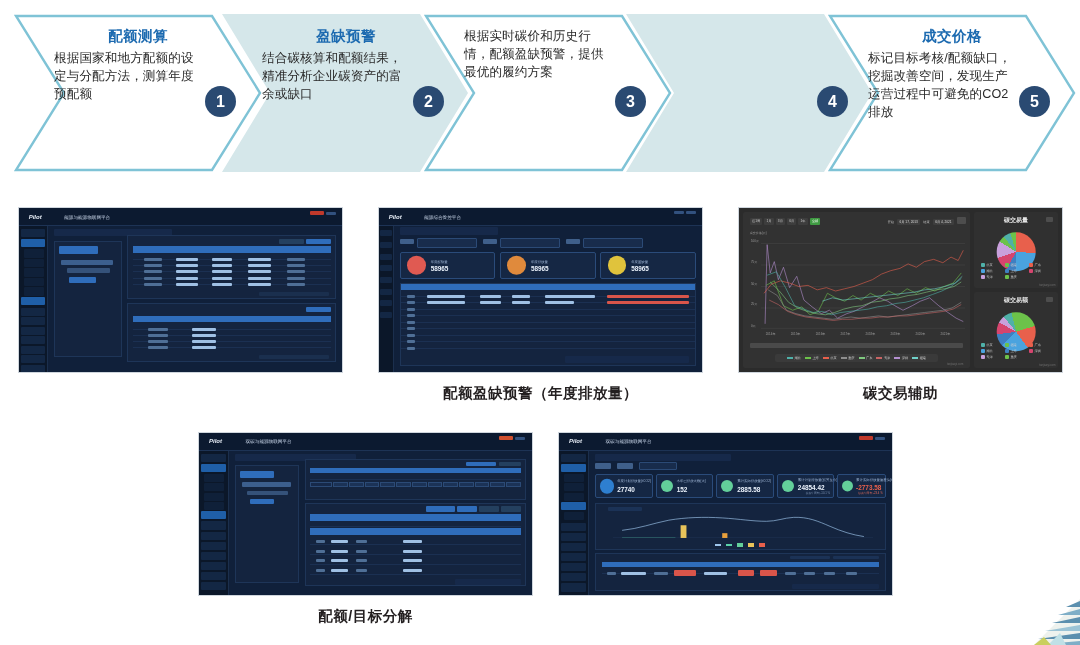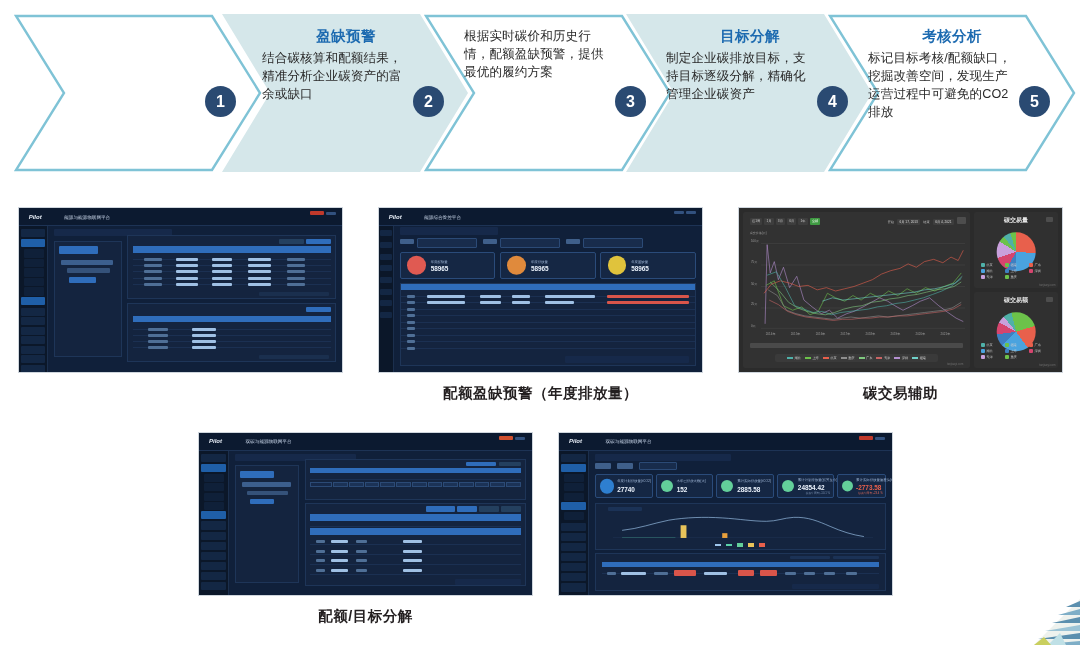--- a/index.html
+++ b/index.html
@@ -150,20 +150,24 @@
 <body>
 
 <div id="root">
 
   <div class="chevron-row">
 
     <div class="chevron" style="left:14px;">
       <svg class="chev-shape" viewBox="0 0 248 158" preserveAspectRatio="none">
         <polygon points="2,2 198,2 246,79 198,156 2,156 50,79" fill="#ffffff" stroke="#7fc3d6" stroke-width="2.4"></polygon>
       </svg>
+      <div class="chev-content">
+        <div class="chev-title">配额测算</div>
+        <div class="chev-body">根据国家和地方配额的设定与分配方法，测算年度预配额</div>
+      </div>
       <div class="chev-badge">1</div>
     </div>
 
     <div class="chevron" style="left:222px;">
       <svg class="chev-shape" viewBox="0 0 248 158" preserveAspectRatio="none">
         <polygon points="0,0 198,0 246,79 198,158 0,158 48,79" fill="#d5e7ea" stroke="none"></polygon>
       </svg>
       <div class="chev-content">
         <div class="chev-title">盈缺预警</div>
         <div class="chev-body">结合碳核算和配额结果，精准分析企业碳资产的富余或缺口</div>
@@ -178,33 +182,29 @@
       <div class="chev-content">
         <div class="chev-body">根据实时碳价和历史行情，配额盈缺预警，提供最优的履约方案</div>
       </div>
       <div class="chev-badge">3</div>
     </div>
 
     <div class="chevron" style="left:626px;">
       <svg class="chev-shape" viewBox="0 0 248 158" preserveAspectRatio="none">
         <polygon points="0,0 198,0 246,79 198,158 0,158 48,79" fill="#d5e7ea" stroke="none"></polygon>
       </svg>
-      <div class="chev-content">
-        <div class="chev-title">目标分解</div>
-        <div class="chev-body">制定企业碳排放目标，支持目标逐级分解，精确化管理企业碳资产</div>
-      </div>
       <div class="chev-badge">4</div>
     </div>
 
     <div class="chevron" style="left:828px;">
       <svg class="chev-shape" viewBox="0 0 248 158" preserveAspectRatio="none">
         <polygon points="2,2 198,2 246,79 198,156 2,156 50,79" fill="#ffffff" stroke="#7fc3d6" stroke-width="2.4"></polygon>
       </svg>
       <div class="chev-content">
-        <div class="chev-title">考核分析</div>
+        <div class="chev-title">成交价格</div>
         <div class="chev-body">标记目标考核/配额缺口，挖掘改善空间，发现生产运营过程中可避免的CO2排放</div>
       </div>
       <div class="chev-badge">5</div>
     </div>
   </div>
 
   <div class="shot" style="left:18px; top:207px; width:325px;">
     <div class="shot-frame" style="height:166px;">
       <div class="app">
         <div class="app-top">

